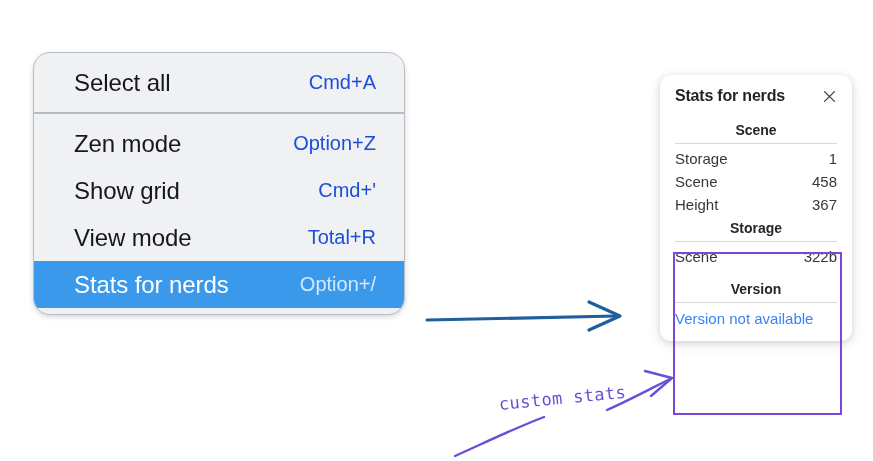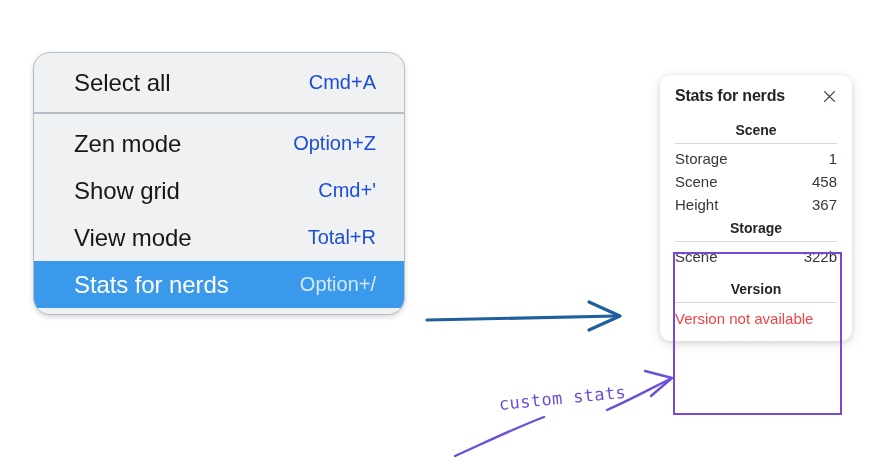--- a/index.html
+++ b/index.html
@@ -116,21 +116,21 @@
     padding: 3px 4px;
   }
   .stat-label, .stat-value {
     font-size: 15px;
     color: #34383d;
     white-space: nowrap;
   }
   .stat-fullrow {
     padding: 4px 4px 2px 4px;
     font-size: 15px;
-    color: #ef4444;
+    color: #3b82f6;
     white-space: nowrap;
   }
 
   
   #custom-stats-outline {
     position: absolute;
     left: 673px;
     top: 252px;
     width: 169px;
     height: 163px;

